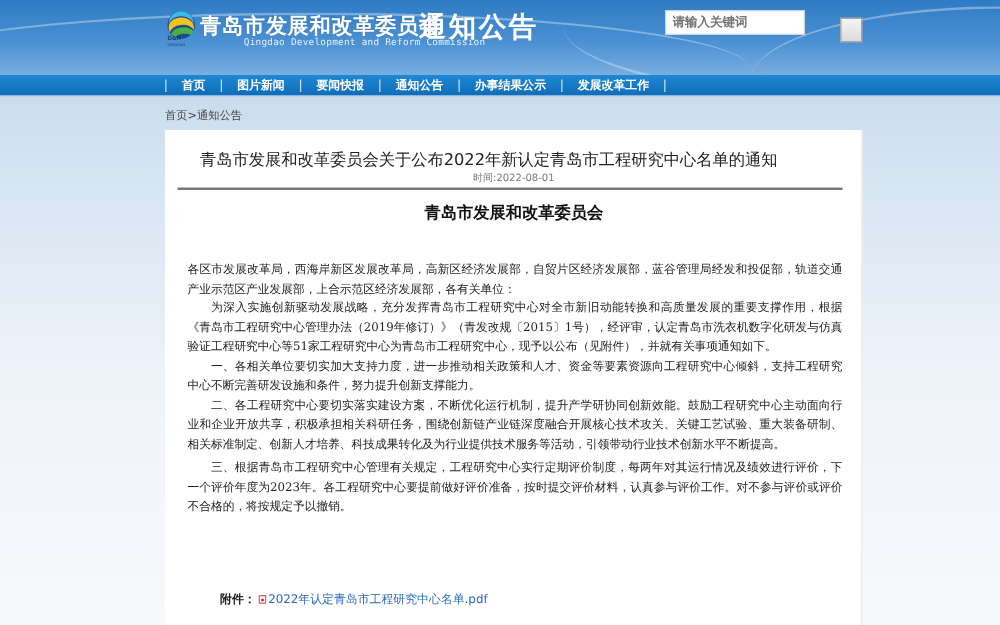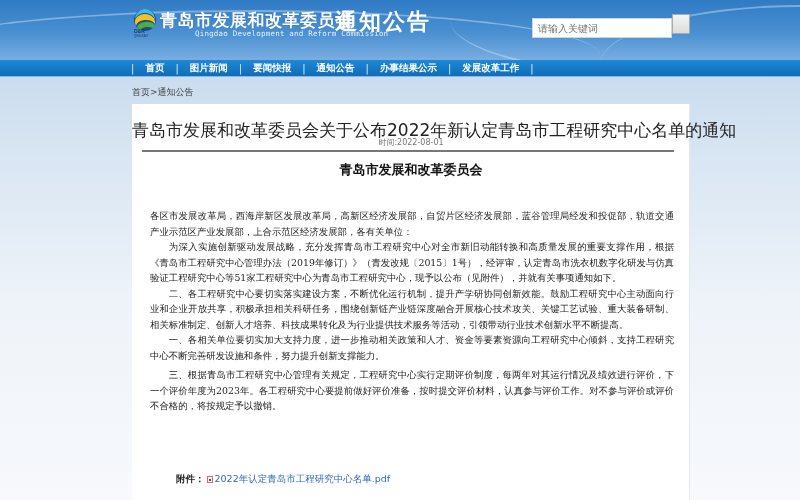--- a/index.html
+++ b/index.html
@@ -44,24 +44,25 @@
   }
   .org-en {
     position: absolute; left: 163px; top: 29px; font-size: 7.5px; color: #e8f0fa;
     font-family: "DejaVu Sans Mono", monospace; letter-spacing: 0.2px; white-space: nowrap; padding-left: 32px;
   }
   .section-name {
     position: absolute; left: 335px; top: 7px; font-size: 22px; color: #fff;
     font-weight: bold; letter-spacing: 2px; white-space: nowrap;
   }
   .search-input {
-    position: absolute; left: 532px; top: 18px; width: 140px; height: 20px;
+    position: absolute; left: 532px; top: 8px; width: 112px; height: 20px;
     border: 1px solid #c9d6e3; background: #fff; font-size: 10px; color: #888;
     padding: 2px 5px; outline: none;
     font-family: "DejaVu Sans", sans-serif;
+    font-weight: bold;
   }
   .search-button {
     position: absolute; left: 672px; top: 14px; width: 18px; height: 20px;
     background: linear-gradient(180deg, #f4f4f4, #dcdcdc); border: 1px solid #aaa;
     cursor: pointer;
   }
   .nav {
     position: absolute; left: 0; top: 60px; width: 800px; height: 17px;
     background: linear-gradient(180deg, #1f88d4 0%, #0f6db9 100%);
     border-bottom: 1px solid #8ab6df;
@@ -72,22 +73,22 @@
     color: #fff; font-size: 9.5px; font-weight: bold; padding: 0 11px; white-space: nowrap; cursor: pointer;
   }
   .breadcrumb {
     position: absolute; left: 132px; top: 86px; font-size: 9px; color: #444; white-space: nowrap; text-align: center;
   }
   .panel {
     position: absolute; left: 132px; top: 104px; width: 558px; height: 400px;
     background: #fff; border-right: 1px solid #e4e9f0;
   }
   .art-title {
-    position: absolute; left: 0; top: 15px; width: 518px; text-align: right;
-    font-size: 17px; color: #222; white-space: nowrap;
+    position: absolute; left: 0; top: 15px; width: 518px; text-align: center;
+    font-size: 13px; color: #222; white-space: nowrap;
   }
   .art-time {
     position: absolute; left: 0; top: 33px; width: 558px; text-align: center;
     font-size: 8px; color: #777; white-space: nowrap;
   }
   .art-rule {
     position: absolute; left: 10px; top: 46px; width: 532px; height: 2px; background: #777;
   }
   .doc-head1, .doc-head2 {
     position: absolute; left: 0; width: 558px; text-align: center;
@@ -169,21 +170,21 @@
 <div class="panel">
   <div class="art-title">青岛市发展和改革委员会关于公布2022年新认定青岛市工程研究中心名单的通知</div>
   <div class="art-time">时间:2022-08-01</div>
   <div class="art-rule"></div>
 
   <div class="doc-head1">青岛市发展和改革委员会</div>
 
   <div class="body-text">
     <p>各区市发展改革局，西海岸新区发展改革局，高新区经济发展部，自贸片区经济发展部，蓝谷管理局经发和投促部，轨道交通产业示范区产业发展部，上合示范区经济发展部，各有关单位：</p>
     <p class="indent">为深入实施创新驱动发展战略，充分发挥青岛市工程研究中心对全市新旧动能转换和高质量发展的重要支撑作用，根据《青岛市工程研究中心管理办法（2019年修订）》（青发改规〔2015〕1号），经评审，认定青岛市洗衣机数字化研发与仿真验证工程研究中心等51家工程研究中心为青岛市工程研究中心，现予以公布（见附件），并就有关事项通知如下。</p>
+    <p class="indent">一、各相关单位要切实加大支持力度，进一步推动相关政策和人才、资金等要素资源向工程研究中心倾斜，支持工程研究中心不断完善研发设施和条件，努力提升创新支撑能力。</p>
     <p class="indent">二、各工程研究中心要切实落实建设方案，不断优化运行机制，提升产学研协同创新效能。鼓励工程研究中心主动面向行业和企业开放共享，积极承担相关科研任务，围绕创新链产业链深度融合开展核心技术攻关、关键工艺试验、重大装备研制、相关标准制定、创新人才培养、科技成果转化及为行业提供技术服务等活动，引领带动行业技术创新水平不断提高。</p>
-    <p class="indent">一、各相关单位要切实加大支持力度，进一步推动相关政策和人才、资金等要素资源向工程研究中心倾斜，支持工程研究中心不断完善研发设施和条件，努力提升创新支撑能力。</p>
     <p class="indent gap">三、根据青岛市工程研究中心管理有关规定，工程研究中心实行定期评价制度，每两年对其运行情况及绩效进行评价，下一个评价年度为2023年。各工程研究中心要提前做好评价准备，按时提交评价材料，认真参与评价工作。对不参与评价或评价不合格的，将按规定予以撤销。</p>
   </div>
 
   <div class="attach">
     <span class="attach-label">附件：</span><span class="pdf-icon"></span><a class="attach-link">2022年认定青岛市工程研究中心名单.pdf</a>
   </div>
 </div>
 
 </body></html>

